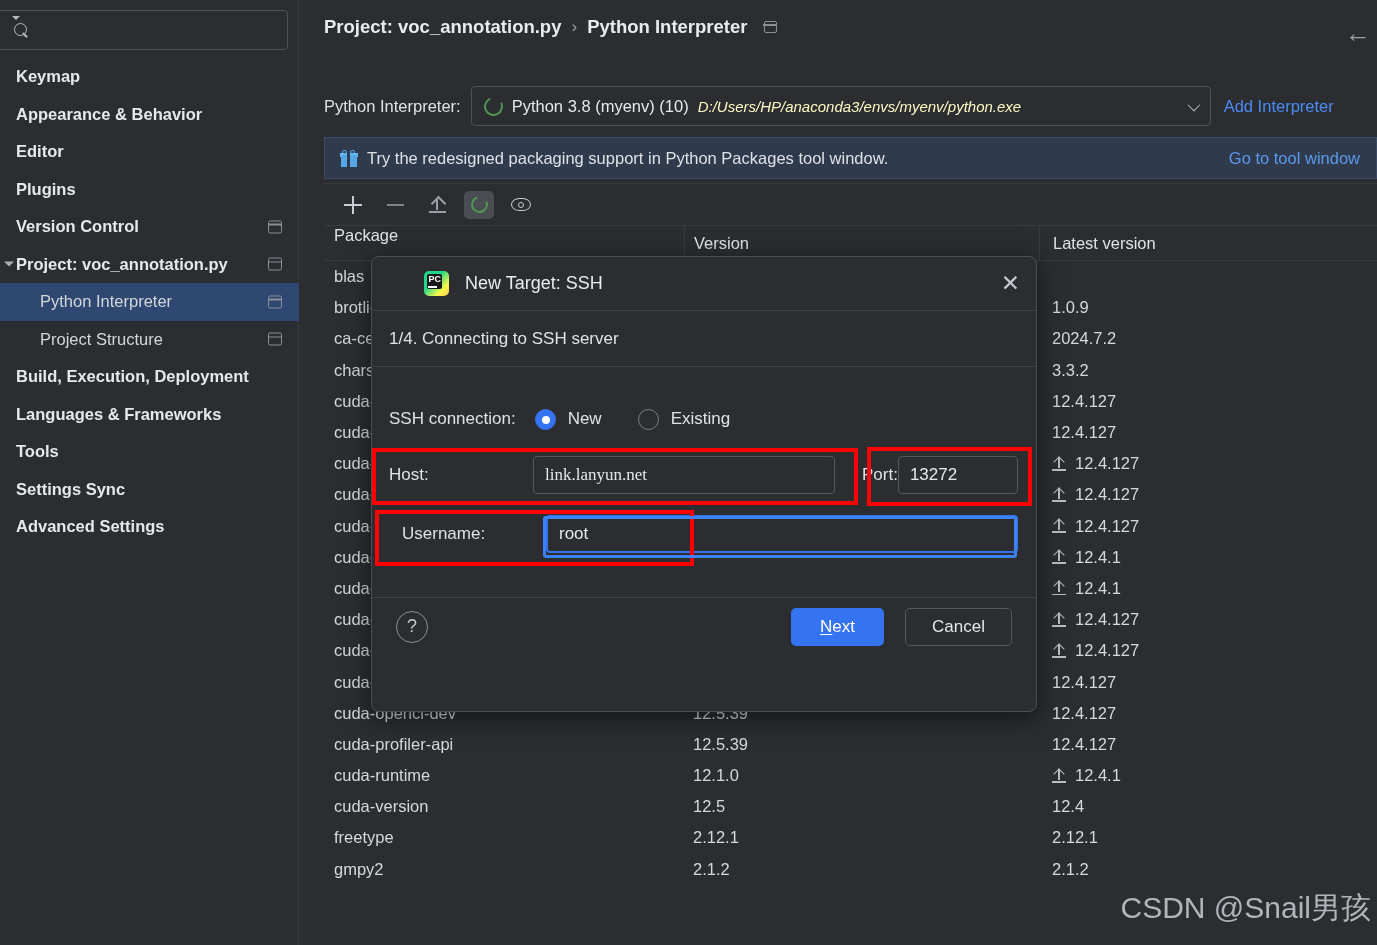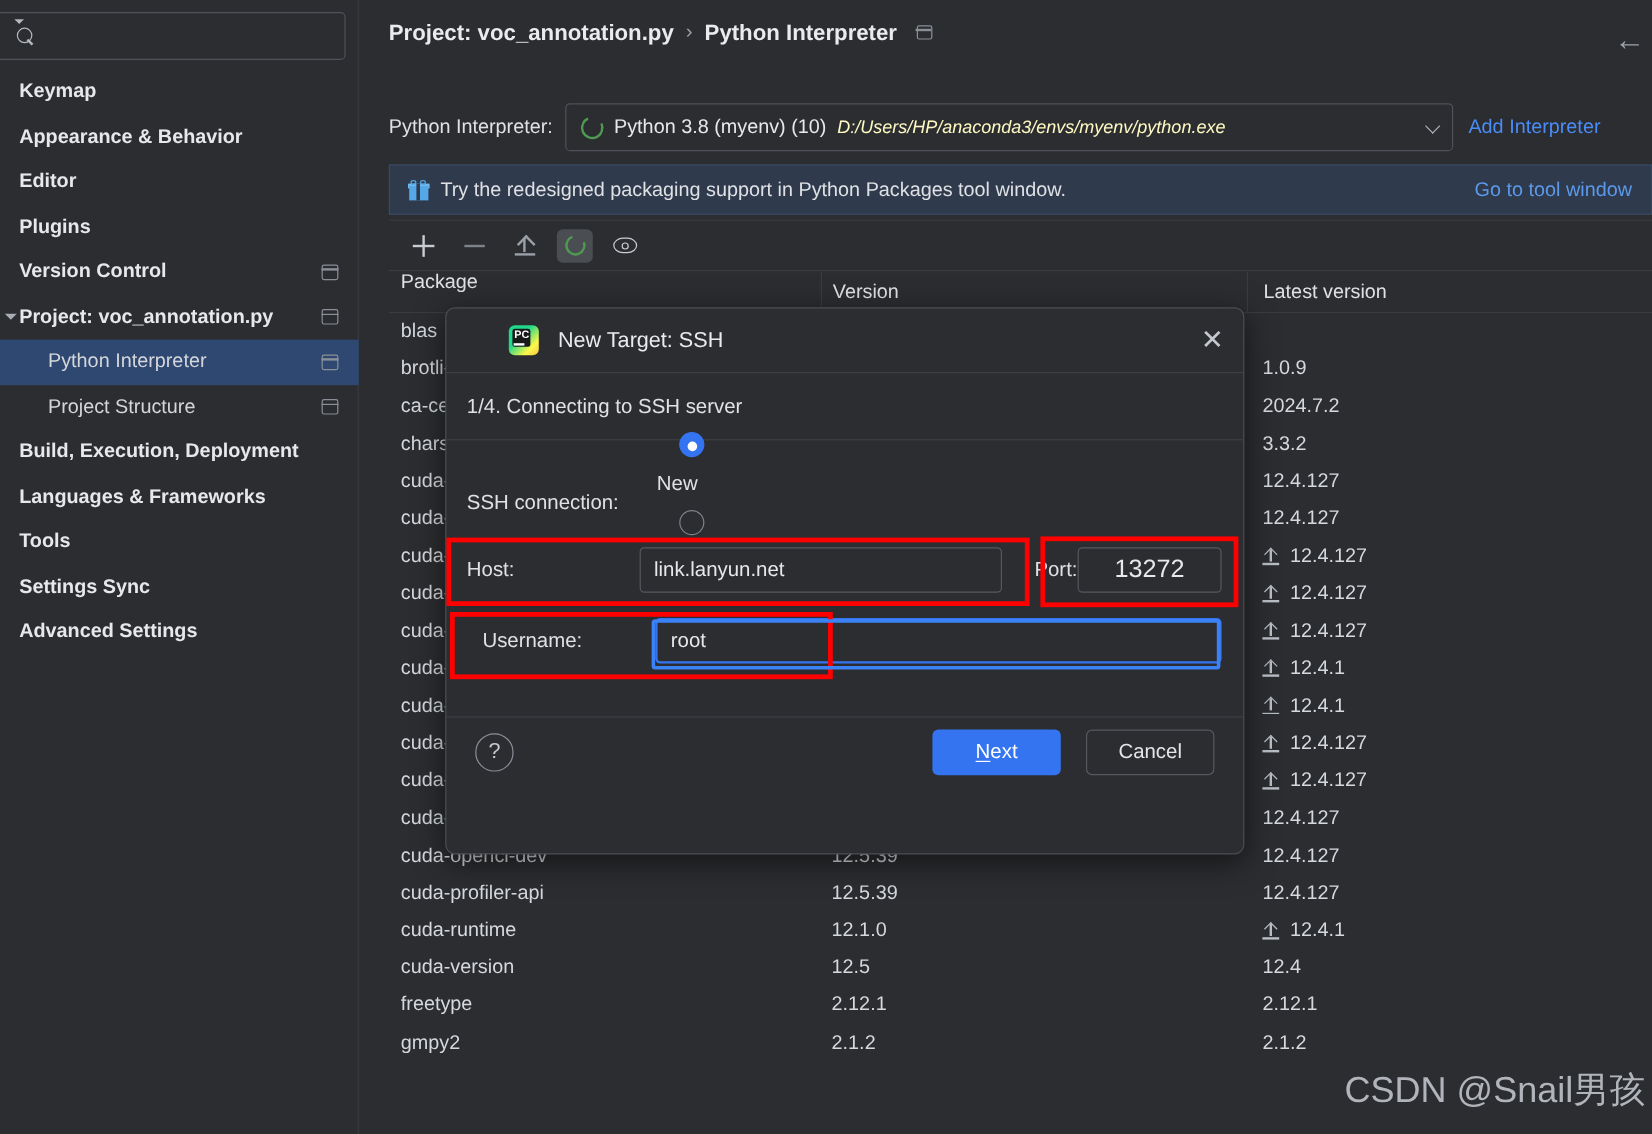--- a/index.html
+++ b/index.html
@@ -180,56 +180,56 @@
 
   #dlg-step {
     height:56px; display:flex; align-items:center; padding-left:17px;
     border-bottom:1px solid #3d4045; font-size:17px; color:#dfe1e5;
   }
   #dlg-body { position:relative; height:288px; }
 
   .form-row { position:absolute; display:flex; align-items:center; height:48px; }
   #row-conn { left:17px; top:28px; }
   .form-label { font-size:17px; color:#dfe1e5; }
-  .radio-group { display:flex; align-items:center; margin-left:19px; gap:12px;flex-direction:column; }
+  .radio-group { display:flex; align-items:center; margin-left:19px; gap:12px; }
   .radio { width:21px; height:21px; border-radius:50%; border:1.8px solid #7d828a; position:relative; flex:none;}
   .radio.checked { background:#3574f0; border-color:#3574f0; }
   .radio.checked::after{content:"";position:absolute;left:6.5px;top:6.5px;width:8px;height:8px;border-radius:50%;background:#ffffff;}
   .radio-label { font-size:17px; color:#dfe1e5; margin-right:24px; }
 
   #row-host { left:17px; top:84px; width:632px; }
   #row-host .form-label { width:144px; }
   #host-input {
     width:302px; height:38px; background:#2b2d30; border:1px solid #55585e; border-radius:4px;
-    color:#e6e8ec; font-size:17px; padding:18px 11px; outline:none; font-family:Liberation Sans, sans-serif;
+    color:#e6e8ec; font-size:17px; padding:18px 11px; outline:none; font-family:Liberation Serif, serif;
   }
   #port-label { margin-left:27px; font-size:17px; color:#dfe1e5; }
   #port-input {
     width:120px; height:38px; background:#2b2d30; border:1px solid #55585e; border-radius:4px;
-    color:#e6e8ec; font-size:21px; padding:0 11px; outline:none; text-align:center;
+    color:#e6e8ec; font-size:17px; padding:0 11px; outline:none; text-align:left;
     font-family:"Liberation Sans",sans-serif; 
   }
   #row-user { left:30px; top:143px; width:632px; }
   #row-user .form-label { width:144px; }
   #user-input {
     width:472px; height:38px; background:#2b2d30; border:2px solid #3574f0; border-radius:4px;
     color:#e6e8ec; font-size:17px; padding:0 11px; outline:none; font-family:"Liberation Sans",sans-serif;
   }
 
   #dlg-footer {
     position:absolute; left:0; bottom:0; width:100%; height:58px;
     border-top:1px solid #3d4045; display:flex; align-items:center; padding:0 24px;
   }
   #help-btn {
     width:32px; height:32px; border-radius:50%; border:1.5px solid #8a8f98;
     display:flex; align-items:center; justify-content:center;
     font-size:18px; color:#c5c9cf;
   }
   #next-btn {
-    margin-left:auto; width:107px; height:38px; background:#3574f0; border:none; border-radius:5px;
+    margin-left:auto; width:93px; height:38px; background:#3574f0; border:none; border-radius:5px;
     color:#ffffff; font-size:17px; display:flex; align-items:center; justify-content:center;
     font-family:"Liberation Sans",sans-serif;
   }
   #next-btn u { text-underline-offset:2px; }
   #cancel-btn {
     margin-left:21px; width:107px; height:38px; background:transparent; border:1px solid #55585e; border-radius:5px;
     color:#e3e5e9; font-size:17px; display:flex; align-items:center; justify-content:center;
     font-family:"Liberation Sans",sans-serif;
   }
 

